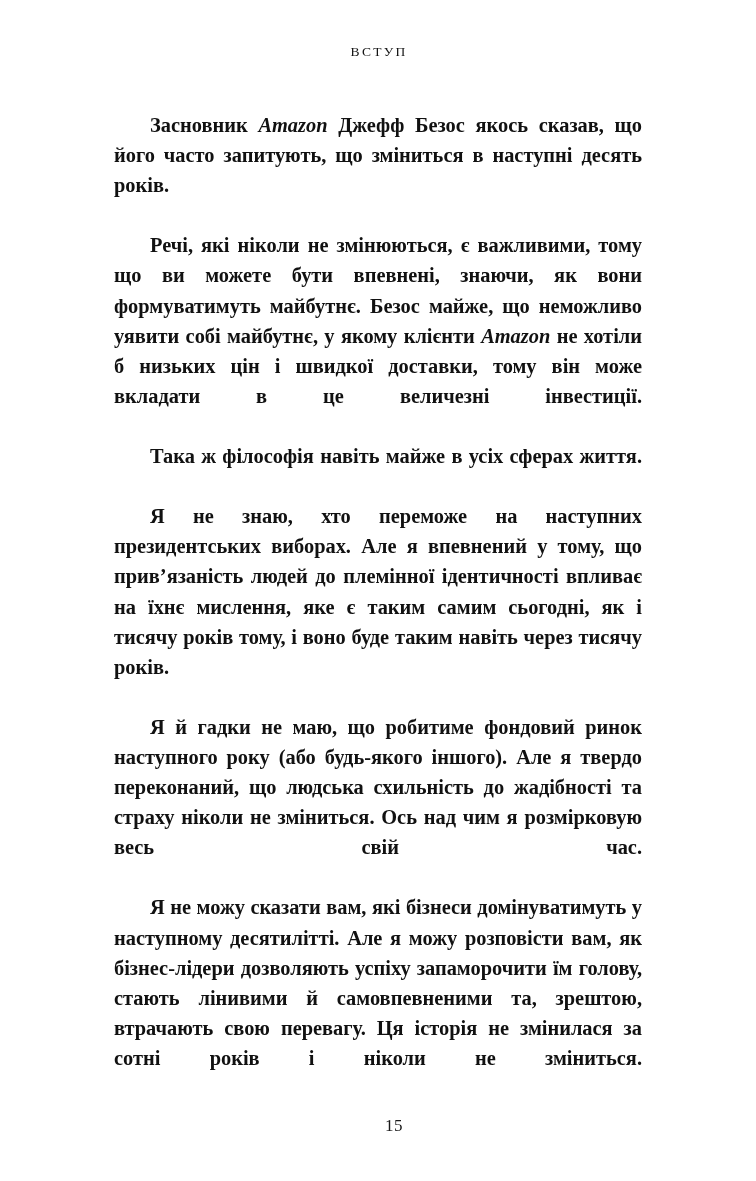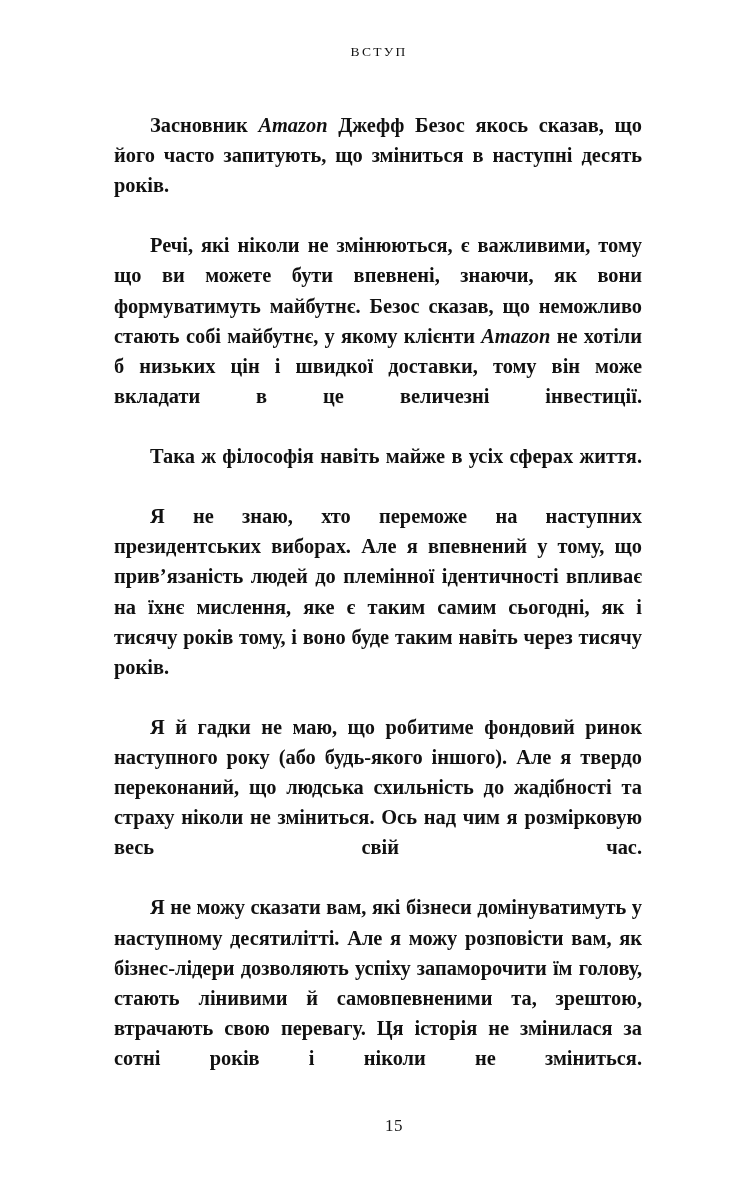--- a/index.html
+++ b/index.html
@@ -91,21 +91,21 @@
 </style>
 </head>
 <body>
 
 <div class="page">
 
   <div class="running-head">ВСТУП</div>
 
   <div class="text-block">
       <p class="para"><span>Засновник </span><em>Amazon</em><span> Джефф Безос якось сказав, що його часто запитують, що зміниться в наступні десять років.</span></p>
-      <p class="para"><span>Речі, які ніколи не змінюються, є важливими, тому що ви можете бути впевнені, знаючи, як вони формуватимуть майбутнє. Безос сказав, що неможливо стають собі майбутнє, у якому клієнти </span><em>Amazon</em><span> не хотіли б низьких цін і швидкої доставки, тому він може вкладати в це величезні інвестиції.</span></p>
+      <p class="para"><span>Речі, які ніколи не змінюються, є важливими, тому що ви можете бути впевнені, знаючи, як вони формуватимуть майбутнє. Безос майже, що неможливо уявити собі майбутнє, у якому клієнти </span><em>Amazon</em><span> не хотіли б низьких цін і швидкої доставки, тому він може вкладати в це величезні інвестиції.</span></p>
       <p class="para"><span>Така ж філософія навіть майже в усіх сферах життя.</span></p>
       <p class="para"><span>Я не знаю, хто переможе на наступних президентських виборах. Але я впевнений у тому, що прив’язаність людей до племінної ідентичності впливає на їхнє мислення, яке є таким самим сьогодні, як і тисячу років тому, і воно буде таким навіть через тисячу років.</span></p>
       <p class="para"><span>Я й гадки не маю, що робитиме фондовий ринок наступного року (або будь-якого іншого). Але я твердо переконаний, що людська схильність до жадібності та страху ніколи не зміниться. Ось над чим я розмірковую весь свій час.</span></p>
       <p class="para"><span>Я не можу сказати вам, які бізнеси домінуватимуть у наступному десятилітті. Але я можу розповісти вам, як бізнес-лідери дозволяють успіху запаморочити їм голову, стають лінивими й самовпевненими та, зрештою, втрачають свою перевагу. Ця історія не змінилася за сотні років і ніколи не зміниться.</span></p>
     </div>
 
   <div class="folio">15</div>
 
 </div>
 

